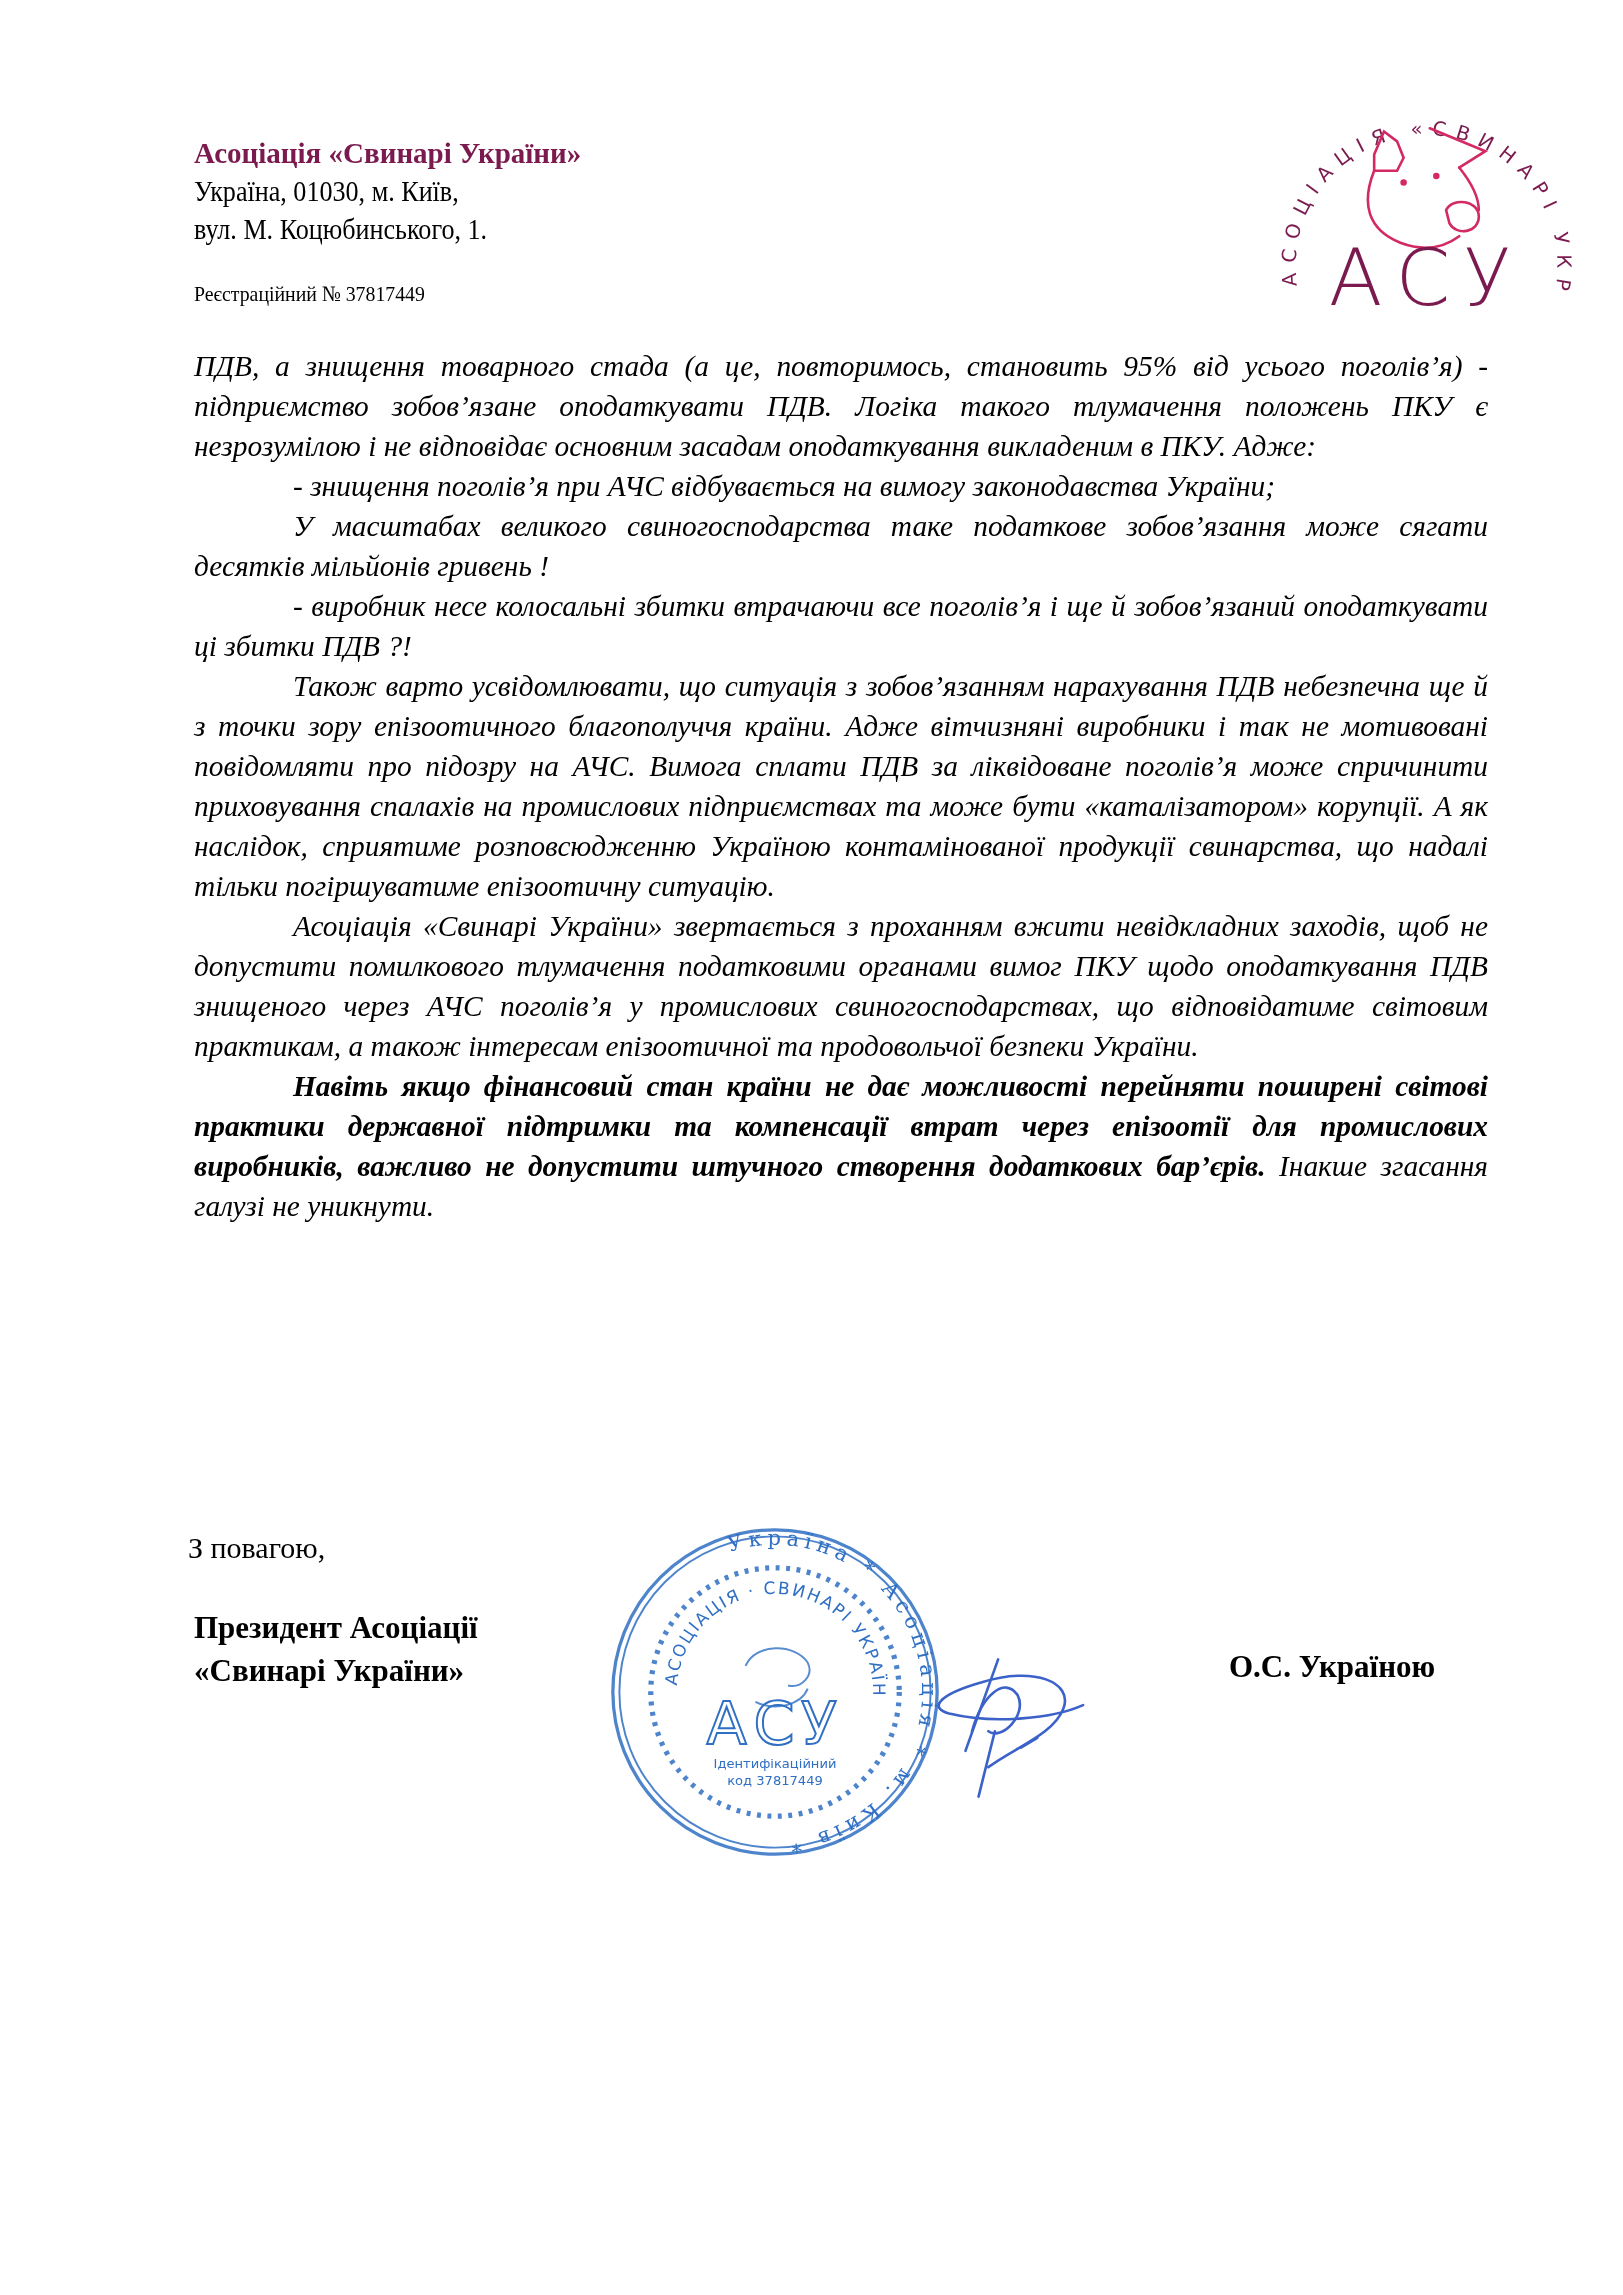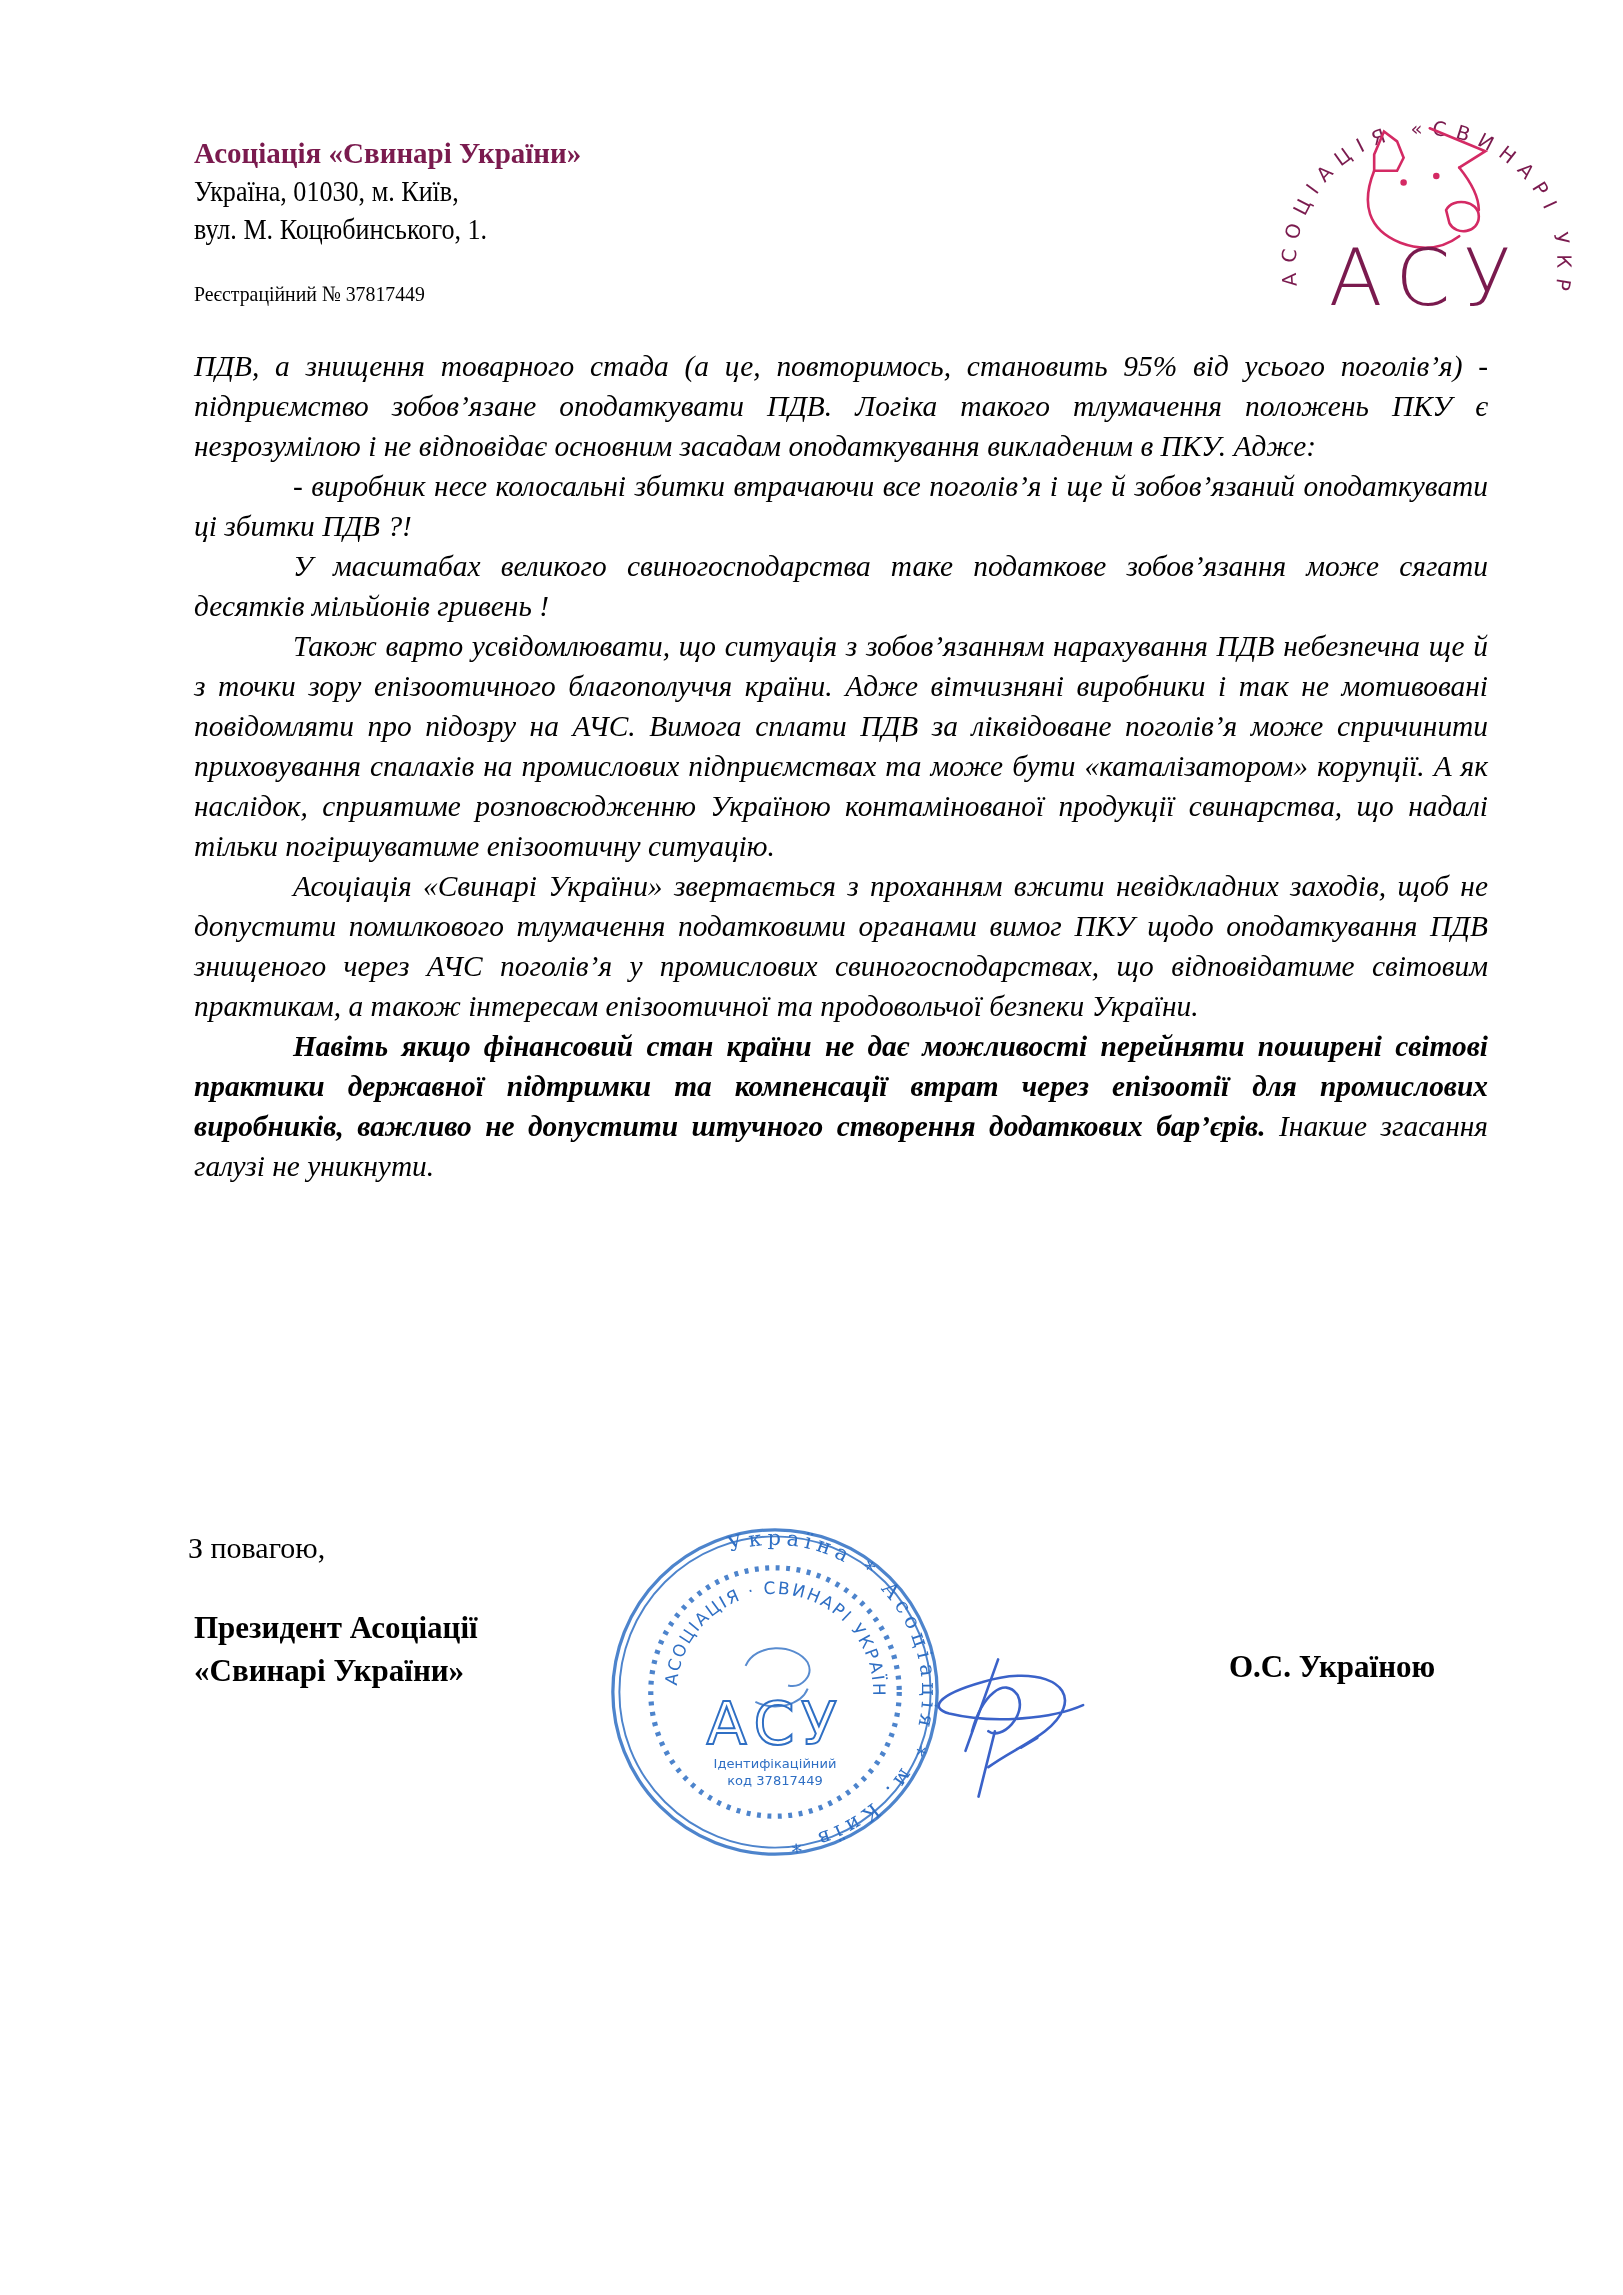--- a/index.html
+++ b/index.html
@@ -50,22 +50,23 @@
     <path d="M 280 200 C 290 180 330 185 330 210 C 330 235 295 240 285 220 Z"></path>
     <circle cx="215" cy="158" r="3" fill="#d42a64"></circle>
     <circle cx="265" cy="148" r="3" fill="#d42a64"></circle>
     <path d="M 300 135 C 320 160 330 180 330 200"></path>
   </g>
   <text x="250" y="345" text-anchor="middle" font-family="DejaVu Sans, sans-serif" font-size="120" font-weight="300" letter-spacing="20" fill="#7a1a4e">АСУ</text>
 </svg>
 
 <div class="body-text">
   <p>ПДВ, а знищення товарного стада (а це, повторимось, становить 95% від усього поголів’я) - підприємство зобов’язане оподаткувати ПДВ. Логіка такого тлумачення положень ПКУ є незрозумілою і не відповідає основним засадам оподаткування викладеним в ПКУ. Адже:</p>
+  <p class="indent">- знищення поголів’я при АЧС відбувається на вимогу законодавства України;</p>
+  <p class="indent">У масштабах великого свиногосподарства таке податкове зобов’язання може сягати десятків мільйонів гривень !</p>
   <p class="indent">- виробник несе колосальні збитки втрачаючи все поголів’я і ще й зобов’язаний оподаткувати ці збитки ПДВ ?!</p>
-  <p class="indent">У масштабах великого свиногосподарства таке податкове зобов’язання може сягати десятків мільйонів гривень !</p>
   <p class="indent">Також варто усвідомлювати, що ситуація з зобов’язанням нарахування ПДВ небезпечна ще й з точки зору епізоотичного благополуччя країни. Адже вітчизняні виробники і так не мотивовані повідомляти про підозру на АЧС. Вимога сплати ПДВ за ліквідоване поголів’я може спричинити приховування спалахів на промислових підприємствах та може бути «каталізатором» корупції. А як наслідок, сприятиме розповсюдженню Україною контамінованої продукції свинарства, що надалі тільки погіршуватиме епізоотичну ситуацію.</p>
   <p class="indent">Асоціація «Свинарі України» звертається з проханням вжити невідкладних заходів, щоб не допустити помилкового тлумачення податковими органами вимог ПКУ щодо оподаткування ПДВ знищеного через АЧС поголів’я у промислових свиногосподарствах, що відповідатиме світовим практикам, а також інтересам епізоотичної та продовольчої безпеки України.</p>
   <p class="indent"><span class="b">Навіть якщо фінансовий стан країни не дає можливості перейняти поширені світові практики державної підтримки та компенсації втрат через епізоотії для промислових виробників, важливо не допустити штучного створення додаткових бар’єрів.</span><span> Інакше згасання галузі не уникнути.</span></p>
 </div>
 
 <div class="closing">З повагою,</div>
 <div class="sig-title">
   <div>Президент Асоціації</div>
   <div>«Свинарі України»</div>
 </div>

